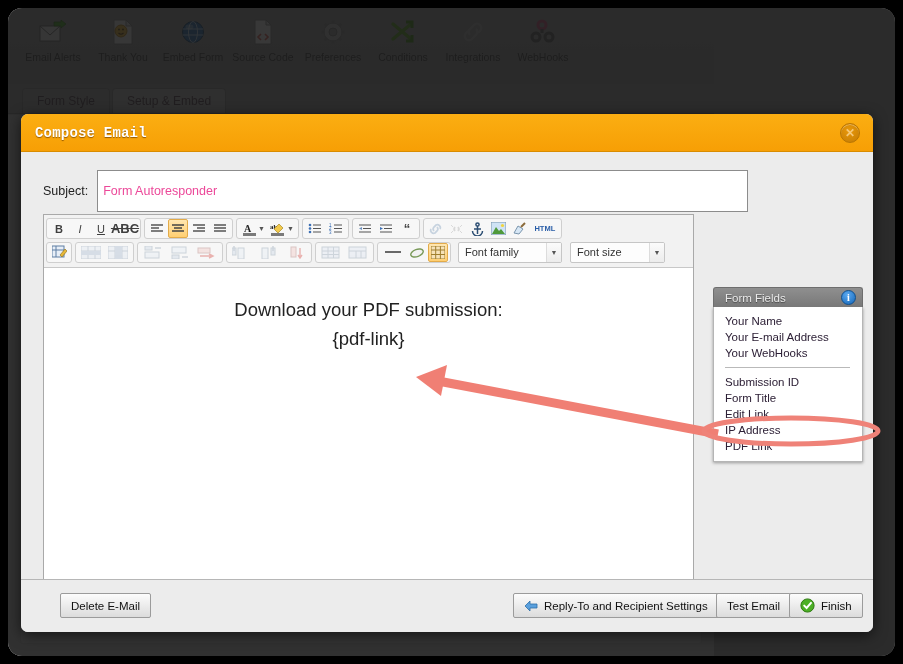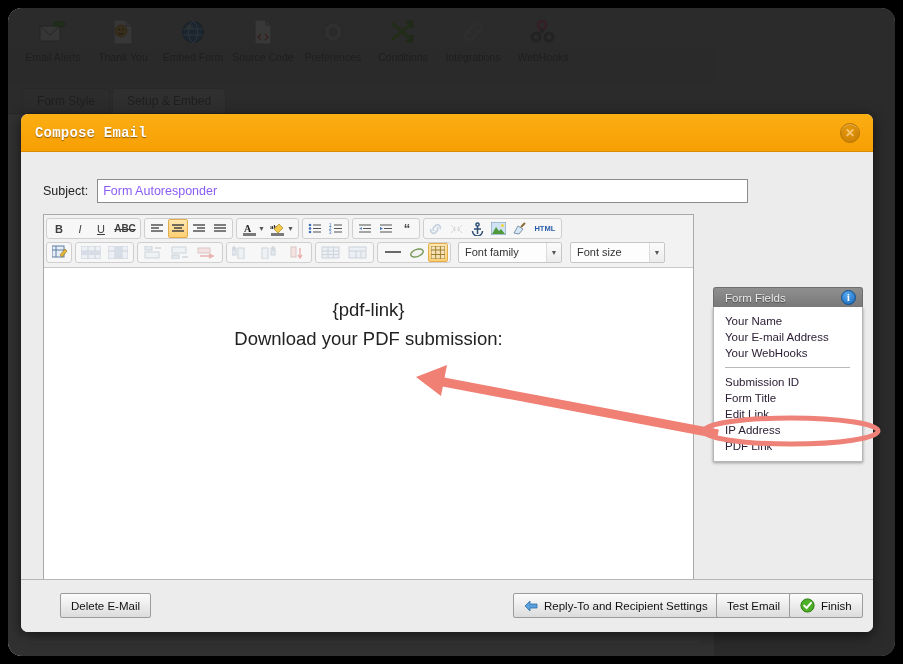--- a/index.html
+++ b/index.html
@@ -90,22 +90,22 @@
 
   #dlg-body{ position:absolute; left:0; top:38px; right:0; bottom:53px; }
 
   
   #subject-row{
     position:absolute; left:22px; top:26px; right:30px; height:26px;
     display:flex; align-items:center;
   }
   #subject-label{ font-size:12.5px; color:#222; margin-right:9px; }
   #subject-input{
-    flex:1; height:24px; border:1px solid #8c8c8c; background:#fff;
-    font-size:12.5px; color:#8b5cf6; padding:0 5px; font-family:"Liberation Sans", sans-serif;
+    flex:1; height:42px; border:1px solid #8c8c8c; background:#fff;
+    font-size:12.5px; color:#ec4899; padding:0 5px; font-family:"Liberation Sans", sans-serif;
     max-width:651px;
   }
 
   
   #editor{
     position:absolute; left:22px; top:62px; width:651px; height:405px;
     border:1px solid #a9a9a9; background:#f2f2f2;
   }
   .tbrow{
     height:24px; display:flex; align-items:center; padding:2px 2px 0 2px; gap:3px;
@@ -349,21 +349,21 @@
           <div class="btn">
               <b>B</b>
             </div>
           <div class="btn">
               <i>I</i>
             </div>
           <div class="btn">
               <u>U</u>
             </div>
           <div class="btn wide">
-              <s style="font-size:10px;font-weight:bold">ABC</s>
+              <s style="font-size:13px;font-weight:bold">ABC</s>
             </div>
         </div>
 
         <div class="grp">
           <div class="btn">
             <svg width="14" height="11">
                 <g stroke="#555" stroke-width="1.4">
                   <path d="M1 2h12M1 5h8M1 8h12"></path>
                 </g>
               </svg>
@@ -616,22 +616,22 @@
           <span class="lab">Font family</span>
           <span class="arw">▼</span>
         </div>
         <div class="sel" style="width:95px;margin-left:5px">
           <span class="lab">Font size</span>
           <span class="arw">▼</span>
         </div>
       </div>
 
       <div id="canvas">
+        <div class="ln">Download your PDF submission:</div>
         <div class="ln">{pdf-link}</div>
-        <div class="ln">Download your PDF submission:</div>
       </div>
     </div>
 
     <div id="switch-btn">
       
     </div>
 
     <div id="ff-panel">
       <div id="ff-head">
         <span class="t">Form Fields</span>

